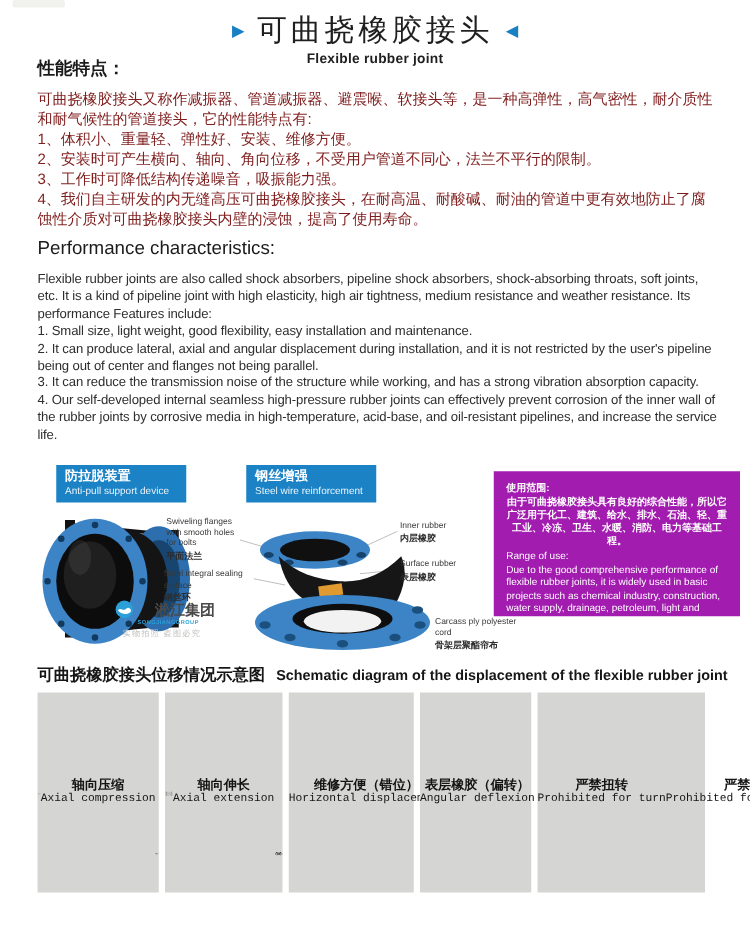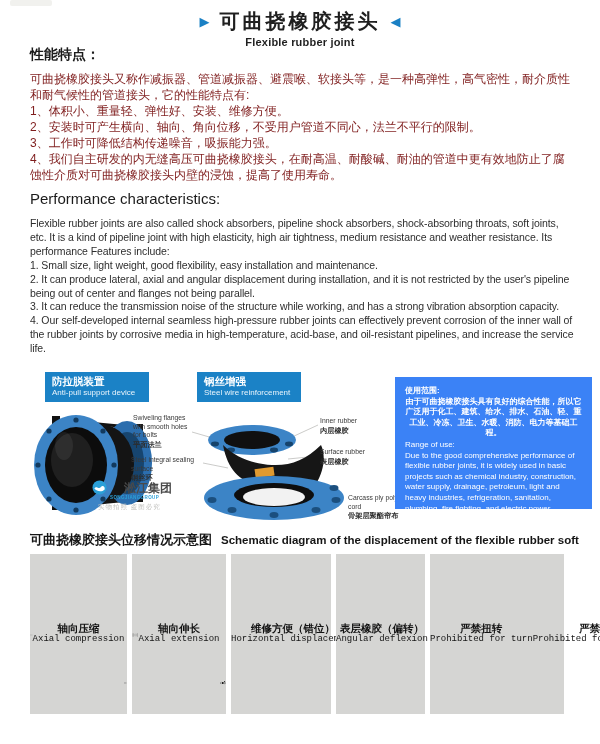--- a/index.html
+++ b/index.html
@@ -4,21 +4,21 @@
 <style>
   * { margin:0; padding:0; box-sizing:border-box; }
   html,body { background:#ffffff; }
   body { font-family:"Liberation Sans", sans-serif; color:#222; }
   #page { position:relative; width:600px; height:744px; background:#fff; overflow:hidden; margin:0 auto; }
 
   
   .corner-smudge { position:absolute; left:10px; top:0; width:42px; height:6px; background:#f1f1ee; border-radius:2px; }
   .title-wrap { position:absolute; top:8px; left:0; width:600px; text-align:center; }
   .title-line { display:flex; align-items:center; justify-content:center; gap:10px; }
-  .title-cn { font-size:20px; font-weight:bold; letter-spacing:3px; color:#1f1f1f; }
+  .title-cn { font-size:24px; font-weight:normal; letter-spacing:3px; color:#1f1f1f; }
   .tri { color:#1a80c4; font-size:13px; line-height:1; }
   .title-en { font-size:11px; font-weight:bold; color:#1f1f1f; margin-top:1px; letter-spacing:0.2px; }
 
   
   .cn-heading { position:absolute; left:30px; top:46px; font-size:14px; font-weight:bold; color:#1b1b1b; }
   .cn-body { position:absolute; left:30px; top:71px; width:542px; font-size:12px; line-height:16px; color:#7f1d1d; font-weight:400; }
   .cn-body p { margin:0; }
 
   
   .en-heading { position:absolute; left:30px; top:190px; font-size:15px; color:#1b1b1b; }
@@ -47,21 +47,21 @@
 
   .leader-overlay { position:absolute; left:0; top:365px; width:600px; height:165px; pointer-events:none; }
 
   .watermark { position:absolute; left:92px; top:480px; width:110px; }
   .wm-row { display:flex; align-items:center; gap:17px; }
   .wm-logo { width:15px; height:15px; flex:0 0 auto; }
   .wm-cn { font-size:12px; font-weight:bold; color:#4a4a4a; line-height:12px; }
   .wm-en { font-size:4.5px; color:#2ba0d8; font-weight:bold; letter-spacing:0.4px; margin-left:18px; }
   .wm-note { font-size:6.5px; color:#c0c0bd; margin-top:3px; margin-left:6px; letter-spacing:1px; }
 
-  .info-box { position:absolute; left:395px; top:377px; width:197px; height:132px; background:#3b82f6; color:#fff; padding:9px 10px; overflow:hidden; }
+  .info-box { position:absolute; left:395px; top:377px; width:197px; height:116px; background:#a21caf; color:#fff; padding:9px 10px; overflow:hidden; }
   .info-box .ib-h-cn { font-size:8px; font-weight:bold; line-height:10.6px; }
   .info-box .ib-b-cn { font-size:8px; font-weight:bold; line-height:10.6px;text-align:center; }
   .info-box .ib-h-en { font-size:8px; line-height:10.6px; margin-top:1px; }
   .info-box .ib-b-en { font-size:8px; line-height:10.6px; }
 
   
   .sch-title { position:absolute; left:30px; top:531px; display:flex; align-items:baseline; gap:9px; }
   .sch-title .st-cn { font-size:13px; font-weight:bold; color:#161616; }
   .sch-title .st-en { font-size:11.5px; font-weight:bold; color:#161616; }
 
@@ -214,21 +214,21 @@
 
   <div class="info-box">
     <div class="ib-h-cn">使用范围:</div>
     <div class="ib-b-cn">由于可曲挠橡胶接头具有良好的综合性能，所以它广泛用于化工、建筑、给水、排水、石油、轻、重工业、冷冻、卫生、水暖、消防、电力等基础工程。</div>
     <div class="ib-h-en">Range of use:</div>
     <div class="ib-b-en">Due to the good comprehensive performance of flexible rubber joints, it is widely used in basic projects such as chemical industry, construction, water supply, drainage, petroleum, light and heavy industries, refrigeration, sanitation, plumbing, fire fighting, and electric power.</div>
   </div>
 
   <div class="sch-title">
     <span class="st-cn">可曲挠橡胶接头位移情况示意图</span>
-    <span class="st-en">Schematic diagram of the displacement of the flexible rubber soft</span>
+    <span class="st-en">Schematic diagram of the displacement of the flexible rubber joint</span>
   </div>
 
   <div class="panels">
 
     <div class="panel p1">
       <svg class="sch-draw" viewBox="0 0 97 64" fill="none" stroke="#1c1c1c">
         <path d="M2,32 H95" stroke-width="1.4"></path>
         <path d="M19,9 V55 M24,9 V55 M16,9 H27 M16,55 H27" stroke-width="1.6"></path>
         <path d="M73,9 V55 M78,9 V55 M70,9 H81 M70,55 H81" stroke-width="1.6"></path>
         <path d="M24,21 Q30,13 36,21 T48,21 T60,21 T73,21" stroke-width="1.2"></path>

